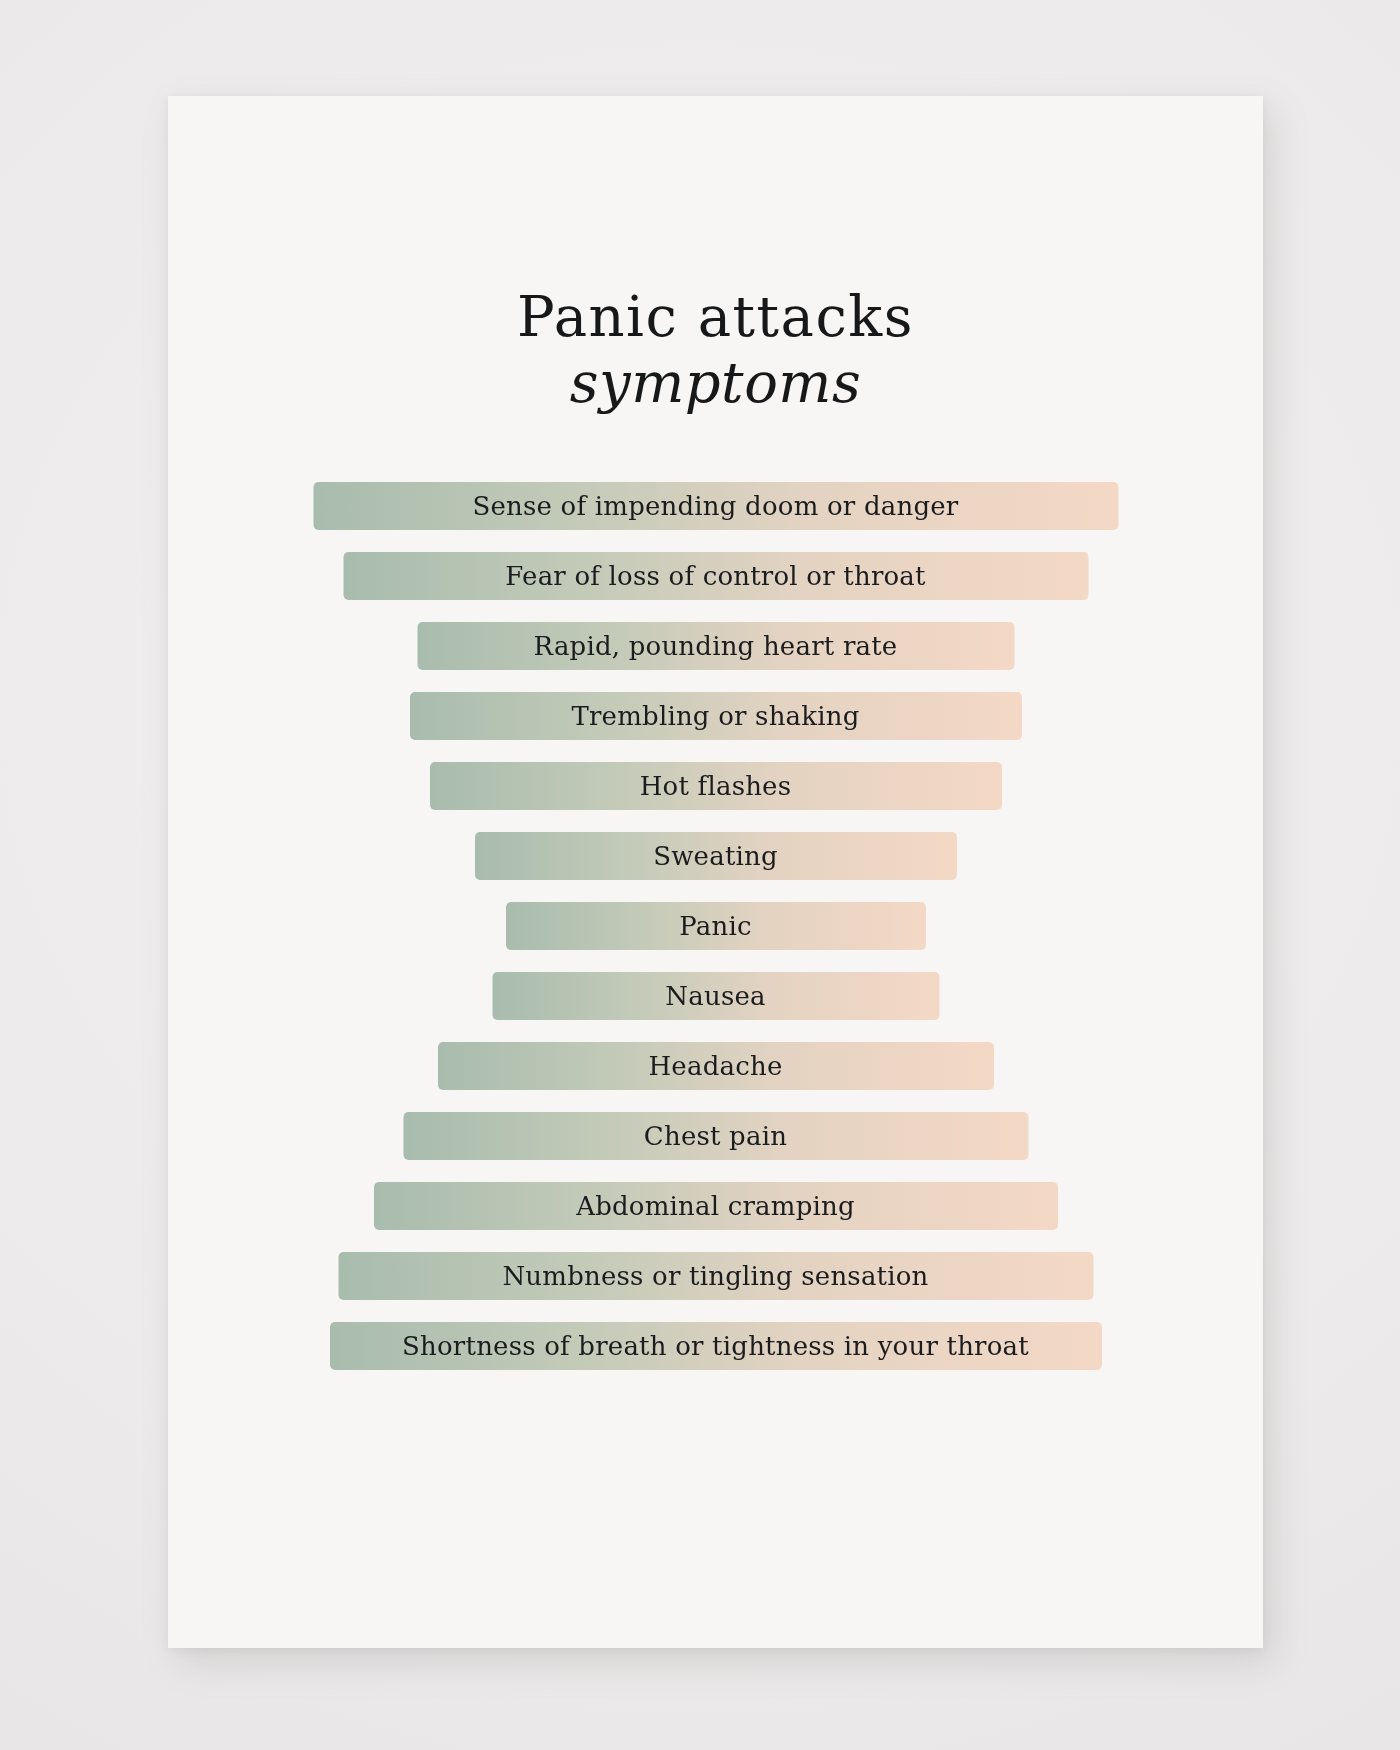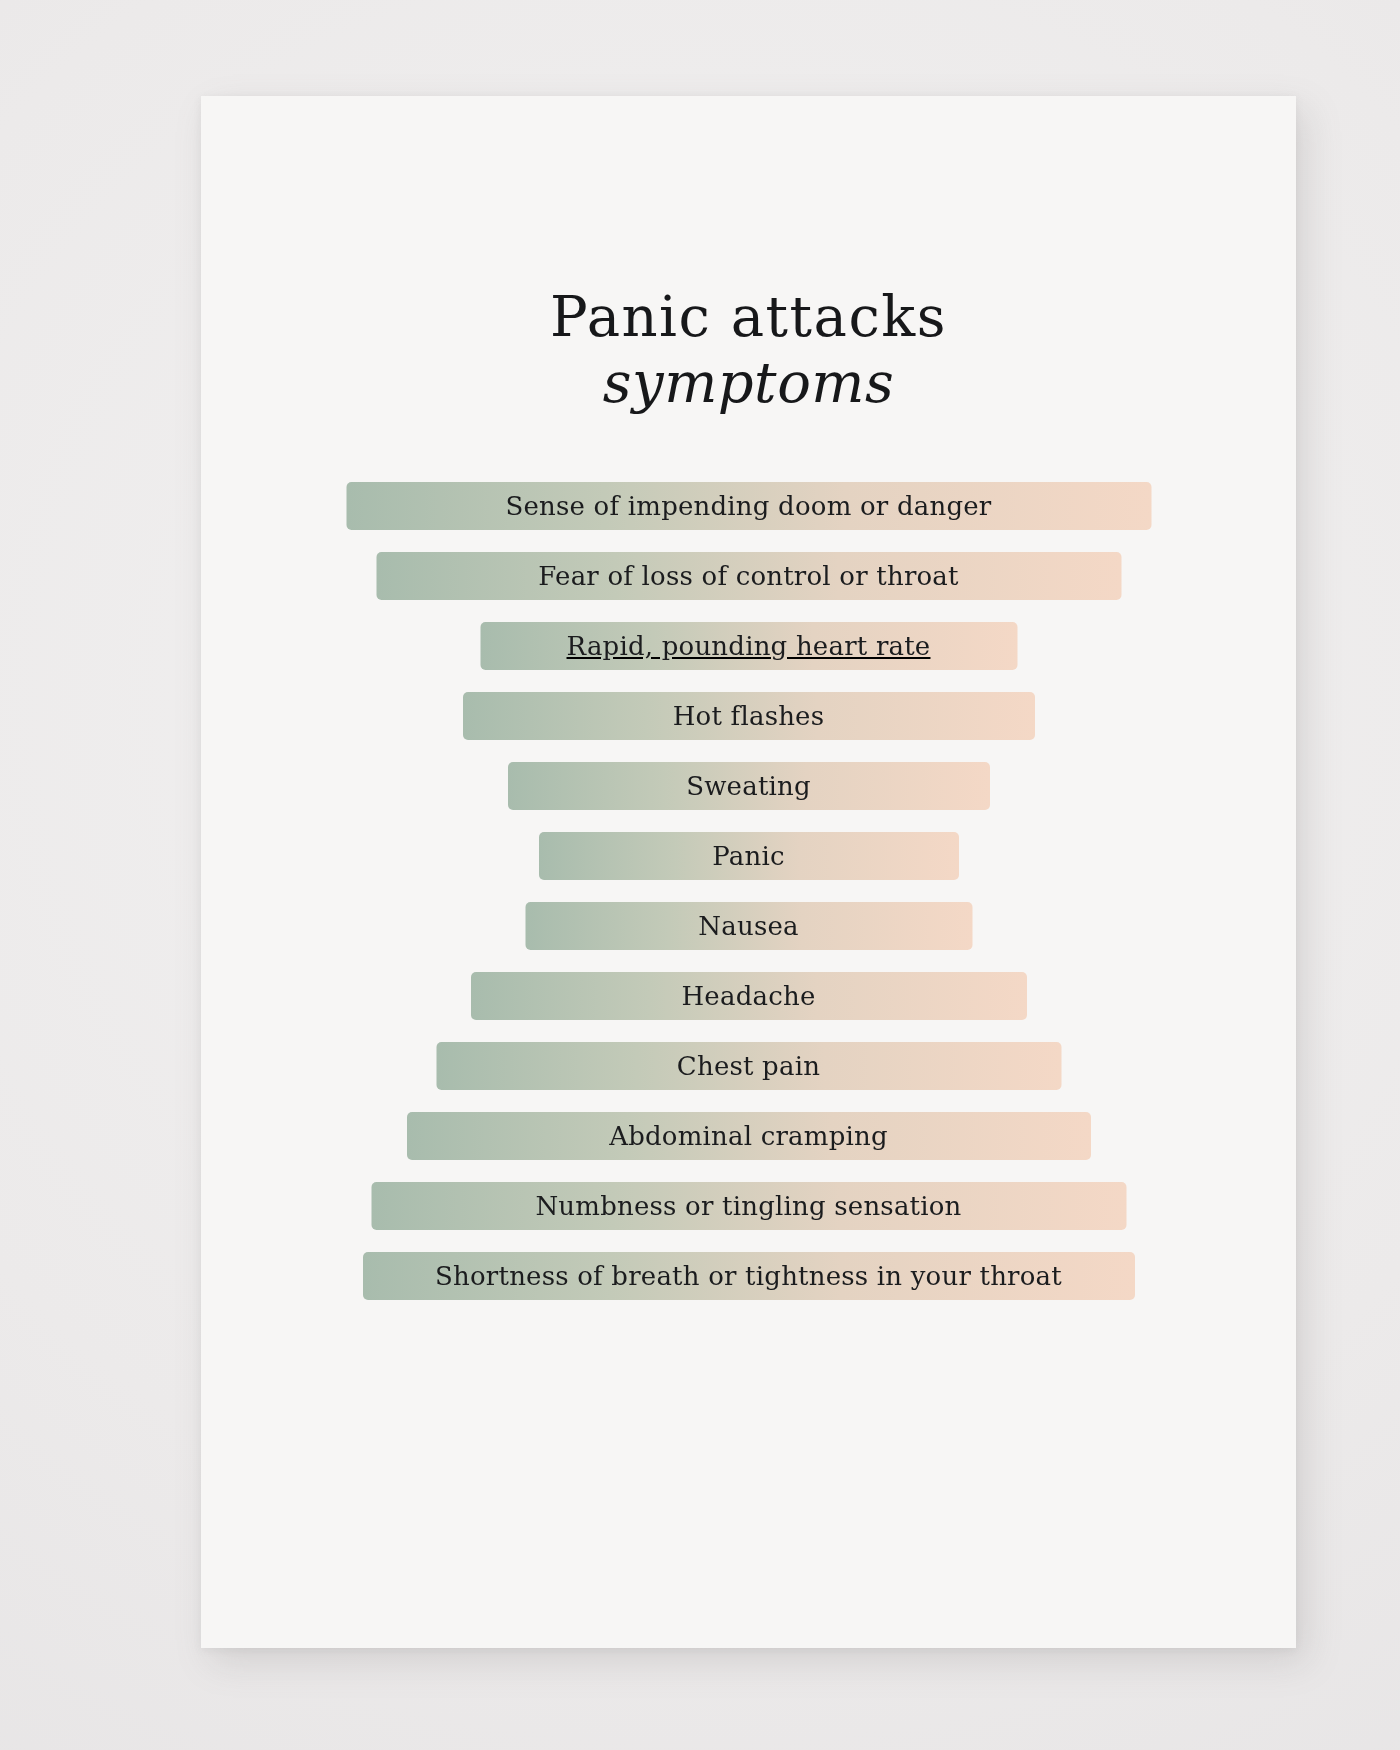--- a/index.html
+++ b/index.html
@@ -22,21 +22,20 @@
   }
   .poster {
     position: absolute;
     left: 168px;
     top: 96px;
     width: 1095px;
     height: 1552px;
     background: #f7f6f5;
     box-shadow: 10px 14px 34px rgba(120,115,115,0.20),
                 0 2px 8px rgba(120,115,115,0.10);
-    margin-left: 33px;
   }
   .title-block {
     position: absolute;
     top: 192px;
     left: 0;
     width: 100%;
     text-align: center;
   }
   .title-line1 {
     font-family: "DejaVu Serif", serif;
@@ -104,22 +103,27 @@
         <div class="bar" style="width: 805px;">
           <span class="bar-label">Sense of impending doom or danger</span>
         </div>
       </div>
       <div class="bar-row">
         <div class="bar" style="width: 745px;">
           <span class="bar-label">Fear of loss of control or throat</span>
         </div>
       </div>
       <div class="bar-row">
-        <div class="bar" style="width: 537px; text-decoration: underline;">
+        <div class="bar" style="width: 597px;">
           <span class="bar-label">Rapid, pounding heart rate</span>
+        </div>
+      </div>
+      <div class="bar-row">
+        <div class="bar" style="width: 612px;">
+          <span class="bar-label">Trembling or shaking</span>
         </div>
       </div>
       <div class="bar-row">
         <div class="bar" style="width: 572px;">
           <span class="bar-label">Hot flashes</span>
         </div>
       </div>
       <div class="bar-row">
         <div class="bar" style="width: 482px;">
           <span class="bar-label">Sweating</span>

